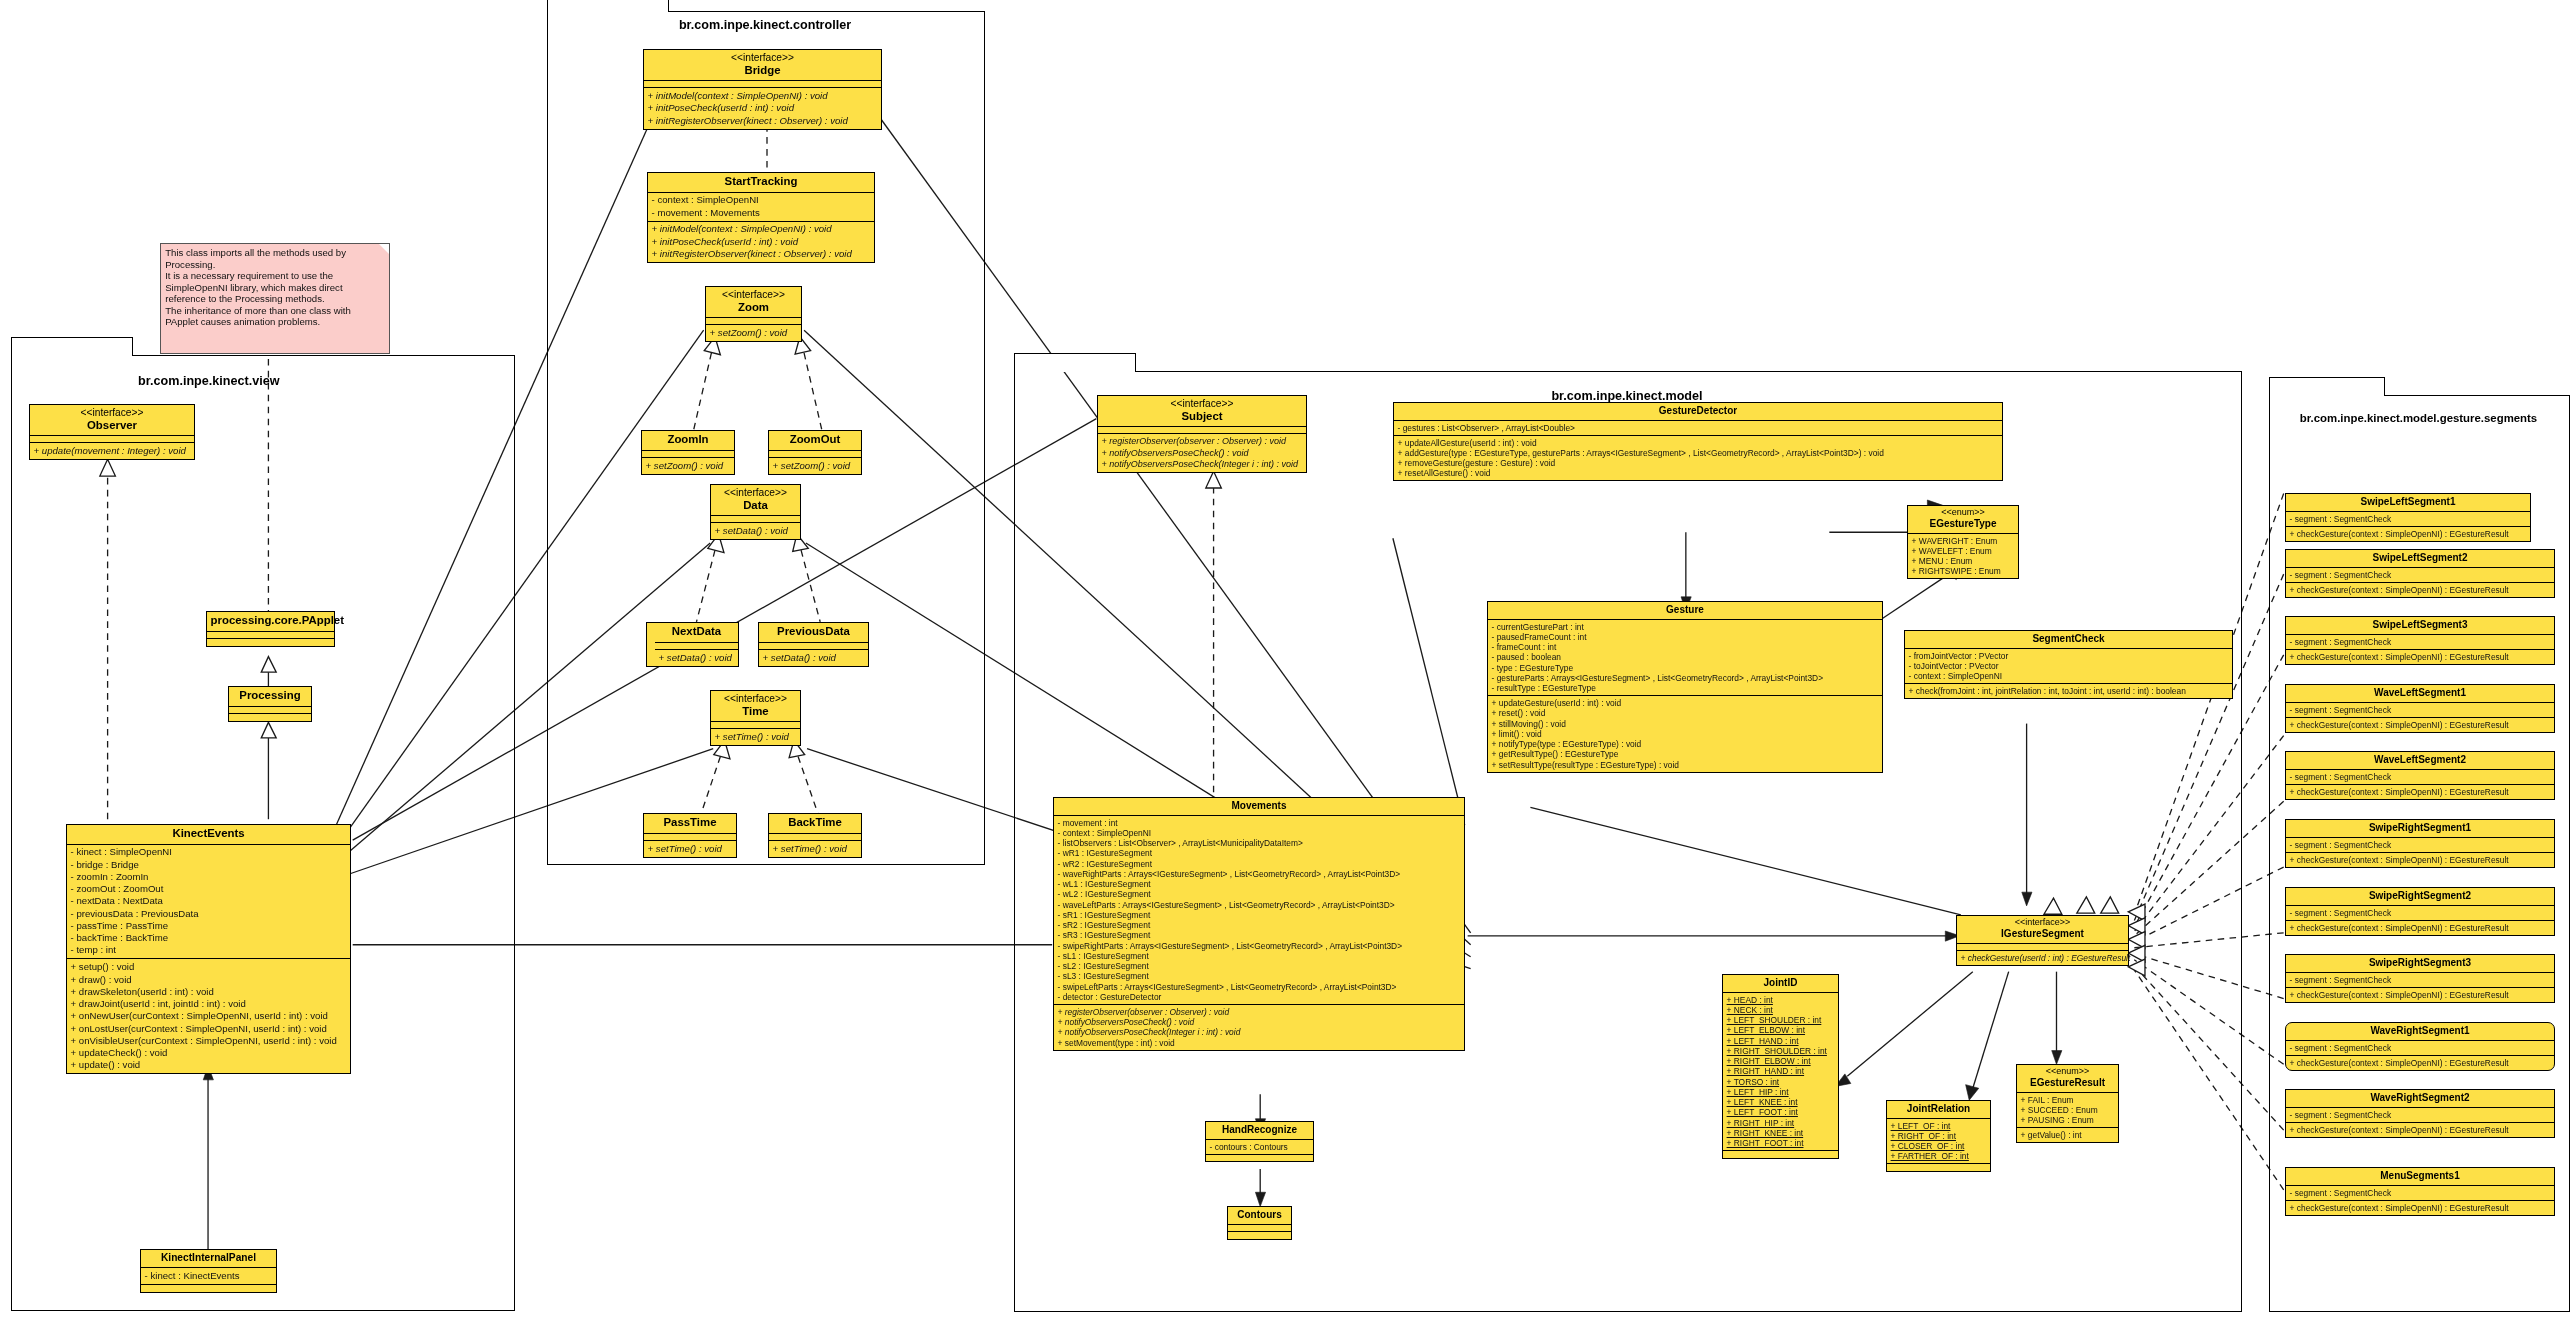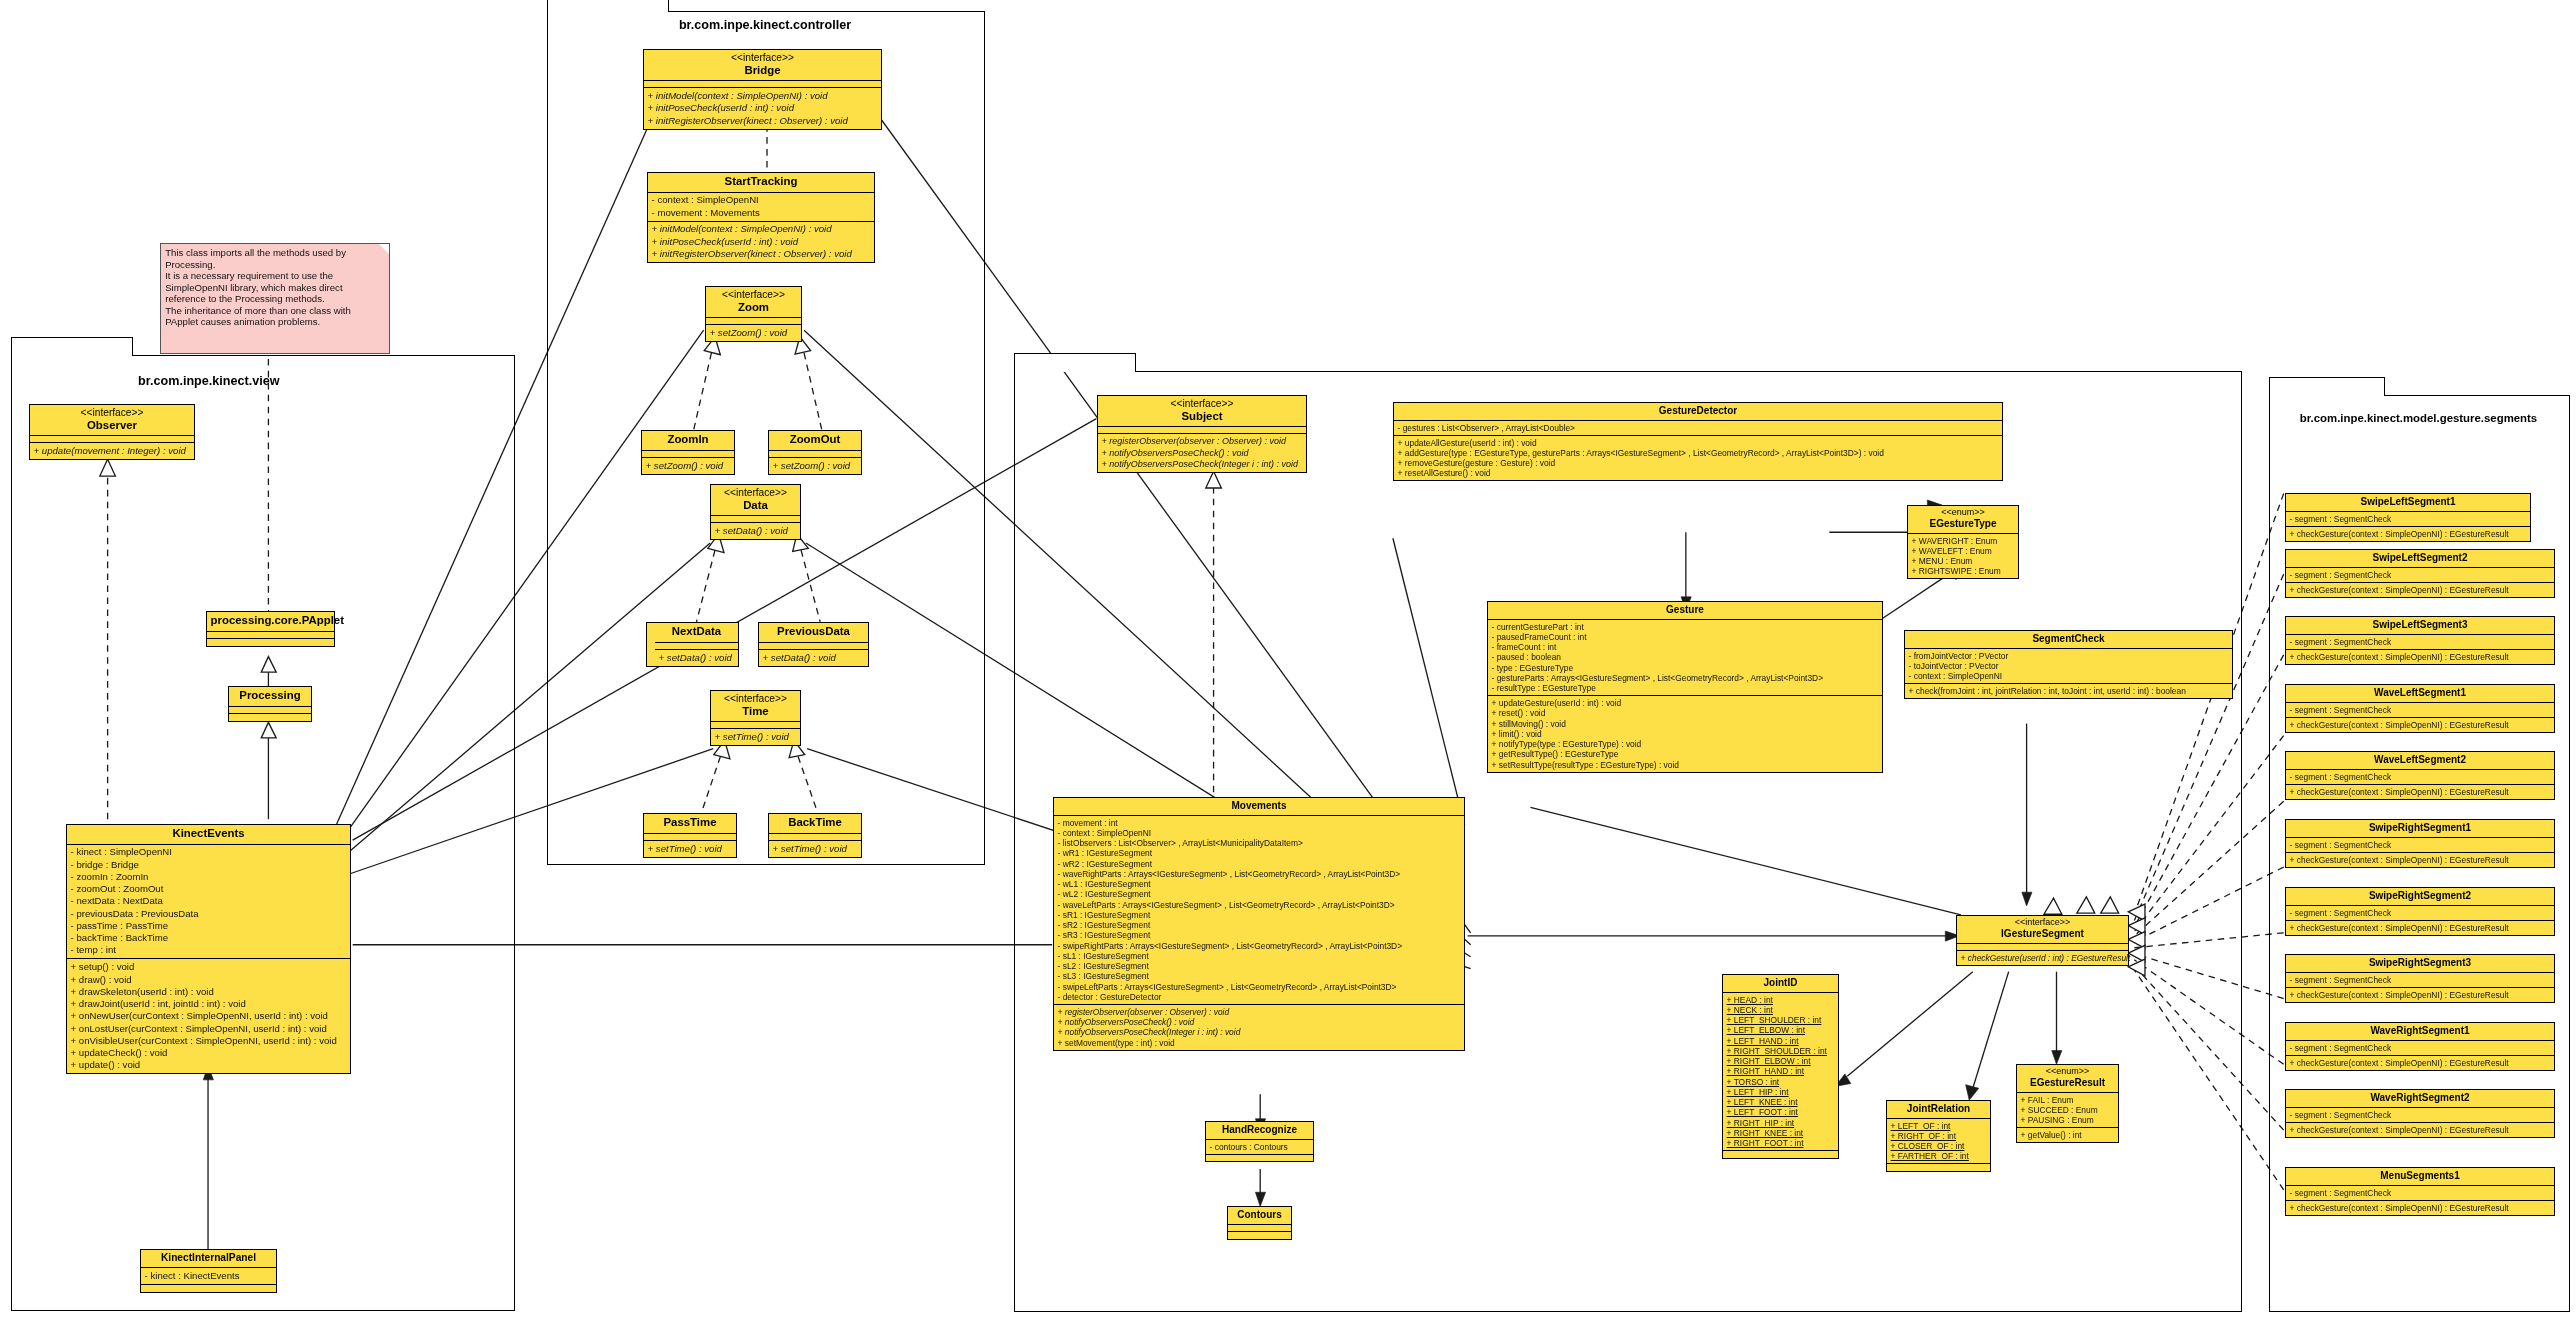--- a/index.html
+++ b/index.html
@@ -159,20 +159,21 @@
   <div class="pkg" style="left:547px;top:10.8px;width:436px;height:852px;"></div>
   <div class="pkg-tab" style="left:547px;top:-7.2px;width:120px;"></div>
   <div class="pkg-title" style="left:547px;top:18px;width:436px;">br.com.inpe.kinect.controller</div>
 
   <div class="pkg" style="left:10.8px;top:355px;width:502px;height:954px;"></div>
   <div class="pkg-tab" style="left:10.8px;top:337px;width:120px;"></div>
   <div class="pkg-title" style="left:10.8px;top:374px;width:396px;">br.com.inpe.kinect.view</div>
 
   <div class="pkg" style="left:1014px;top:371px;width:1226px;height:939px;"></div>
   <div class="pkg-tab" style="left:1014px;top:353px;width:120px;"></div>
+  <div class="pkg-title" style="left:1014px;top:389px;width:1226px;">br.com.inpe.kinect.model</div>
 
   <div class="pkg" style="left:2269px;top:395px;width:299px;height:915px;"></div>
   <div class="pkg-tab" style="left:2269px;top:377px;width:114px;"></div>
   <div class="pkg-title" style="left:2269px;top:412px;width:299px;font-size:11.4px;">br.com.inpe.kinect.model.gesture.segments</div>
 
   <div class="cls" style="left:643px;top:49px;width:239px;">
     <div class="hdr">
       <span class="stereo">&lt;&lt;interface&gt;&gt;</span>
       <span class="nm">Bridge</span>
     </div>
@@ -634,21 +635,21 @@
     <div class="hdr">
         <span class="nm">SwipeRightSegment3</span>
       </div>
     <div class="sec">
         <div class="row">- segment : SegmentCheck</div>
       </div>
     <div class="sec">
         <div class="row">+ checkGesture(context : SimpleOpenNI) : EGestureResult</div>
       </div>
   </div>
-  <div class="cls tiny" style="left:2285px;top:1022px;width:270px;">
+  <div class="cls tiny" style="left:2285px;top:1022px;width:270px;border-radius:7px;">
     <div class="hdr">
         <span class="nm">WaveRightSegment1</span>
       </div>
     <div class="sec">
         <div class="row">- segment : SegmentCheck</div>
       </div>
     <div class="sec">
         <div class="row">+ checkGesture(context : SimpleOpenNI) : EGestureResult</div>
       </div>
   </div>

